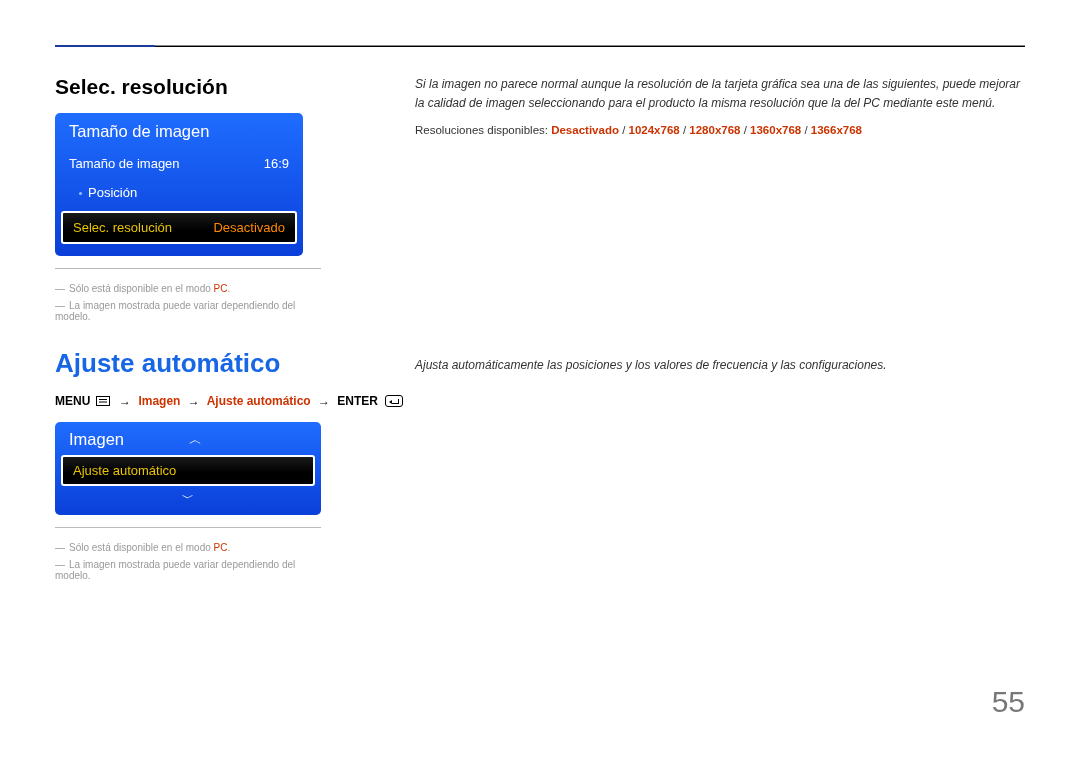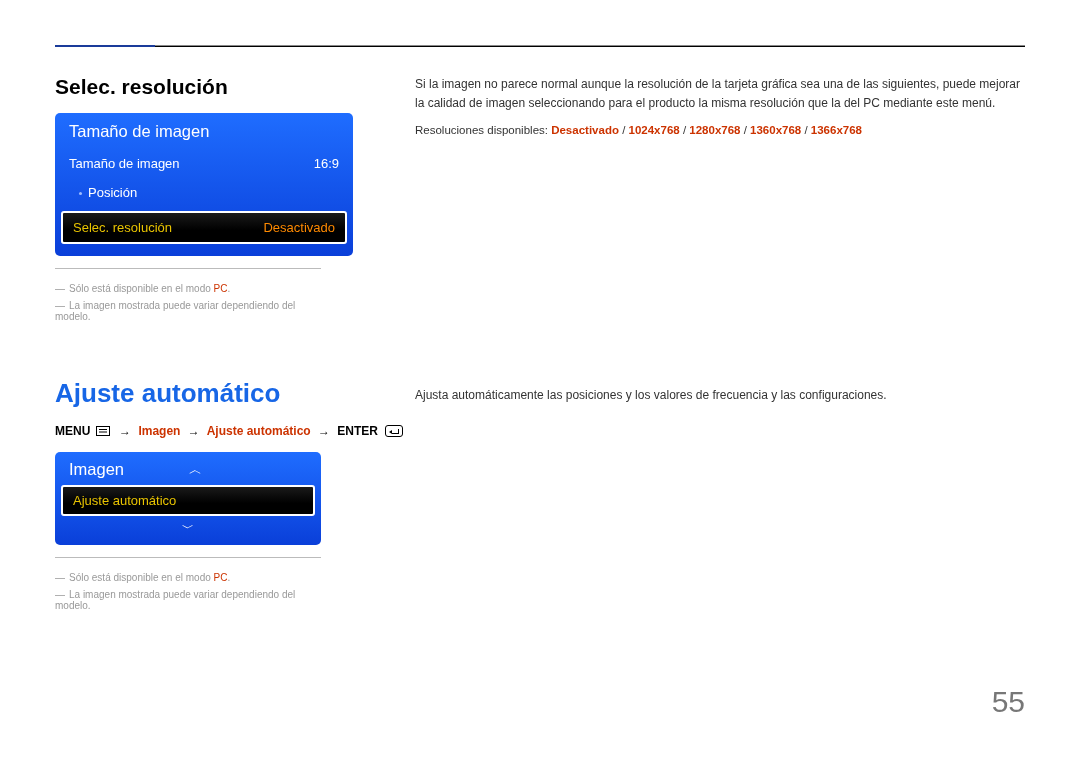--- a/index.html
+++ b/index.html
@@ -8,21 +8,21 @@
   .topbar { border-top: 2.5px solid #000; margin-bottom: 28px; position: relative; }
   .topbar::before { content: ""; position: absolute; top: -2.5px; left: 0; width: 100px; height: 2.5px; background: #1a3b9a; }
   .topbar::after { content: ""; position: absolute; top: -2.5px; left: 100px; width: 870px; height: 0.5px; background: #888; }
 
   .cols { display: grid; grid-template-columns: 360px 1fr; }
 
   h2.section-title { font-size: 21px; font-weight: bold; color: #000; margin-bottom: 14px; }
   h2.section-title.blue { color: #1766e6; font-size: 26px; font-weight: 600; }
 
   .osd {
-    width: 298px;
+    width: 248px;
     background: linear-gradient(180deg, #1f6dff 0%, #0a3fd9 100%);
     border-radius: 5px;
     padding: 0 0 6px 0;
     color: #fff;
     font-size: 13px;
     overflow: hidden;
   }
   .osd .osd-head {
     padding: 9px 14px 8px 14px;
     font-size: 16.5px;
@@ -71,37 +71,37 @@
     font-size: 13px;
     color: #e9c400;
   }
   .osd2 .bottom-pad { padding: 4px 0 8px 0; }
 
   .footnotes { margin-top: 12px; border-top: 0.5px solid #bbb; padding-top: 8px; width: 266px; }
   .footnotes .fn { font-size: 10px; color: #999; margin: 6px 0; }
   .footnotes .fn .dash { color:#999; margin-right:4px; }
   .footnotes .fn .hl { color: #cc3300; }
 
-  .rcol p { font-size: 12px; color: #333; line-height: 1.55; }
+  .rcol p { font-size: 12px; color: #333; line-height: 1.55; font-style: italic; }
   .resline { font-size: 11.5px; margin-top: 12px; }
   .resline .pref { color:#333;text-align:center; }
   .resline .opt { color: #cc3300; font-weight: bold; }
   .resline .sep { color:#333; }
 
   .path { font-size: 12px; font-weight: bold; margin: 14px 0 14px 0; }
   .path .menu-icon { display:inline-block; border:1.2px solid #000; width:14px; height:10px; position:relative; top:1px; margin:0 2px; }
   .path .menu-icon::before { content:""; position:absolute; left:2px; right:2px; top:2px; height:1.2px; background:#000; box-shadow: 0 2.5px 0 #000; }
   .path .enter-icon { display:inline-block; border:1.2px solid #000; border-radius:3px; width:18px; height:12px; position:relative; top:2px; margin-left:4px;}
   .path .enter-icon::before { content:""; position:absolute; right:3px; top:3px; width:6px; height:4px; border-right:1.2px solid #000; border-bottom:1.2px solid #000; }
   .path .enter-icon::after { content:""; position:absolute; left:3px; bottom:2px; width:0; height:0; border-top:2px solid transparent; border-bottom:2px solid transparent; border-right:3px solid #000; }
   .path .step { color:#000; }
   .path .step.red { color:#cc3300; }
   .path .arrow { color:#000; margin:0 4px; }
 
-  .section2 { margin-top: 50px; }
+  .section2 { margin-top: 20px; }
 
   .pagenum { position: absolute; right: 55px; bottom: 44px; font-size: 30px; color: #777; font-weight: 300; }
 </style>
 </head>
 <body>
 
 <div class="page">
   <div class="topbar"></div>
 
   <div class="cols">

